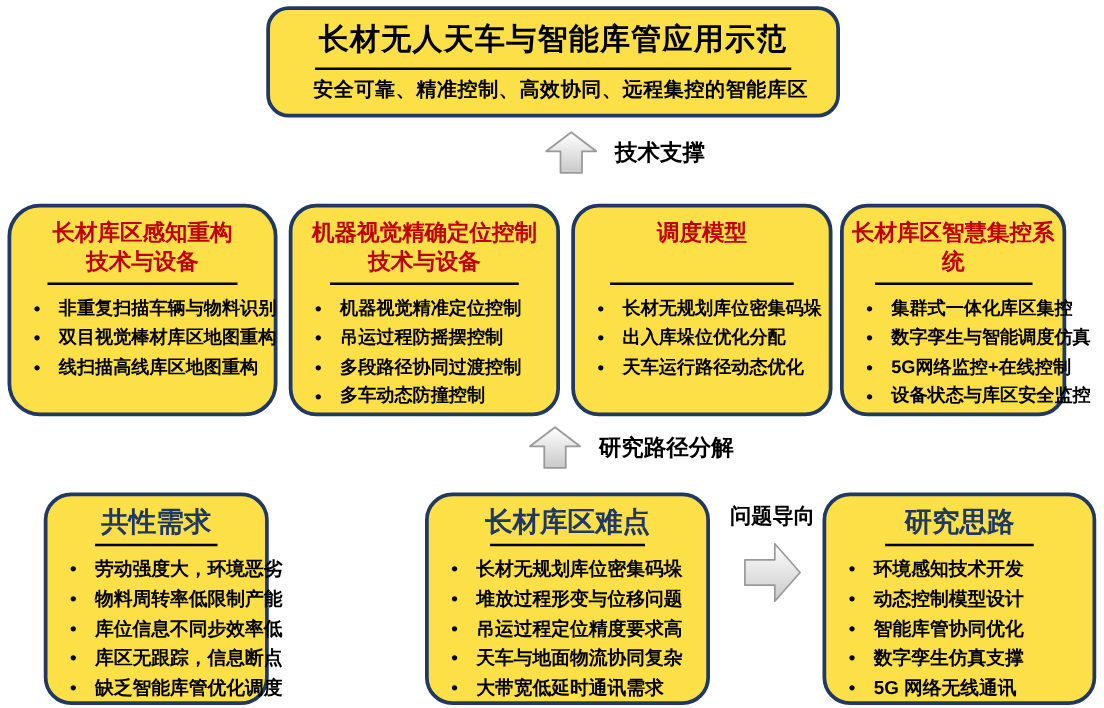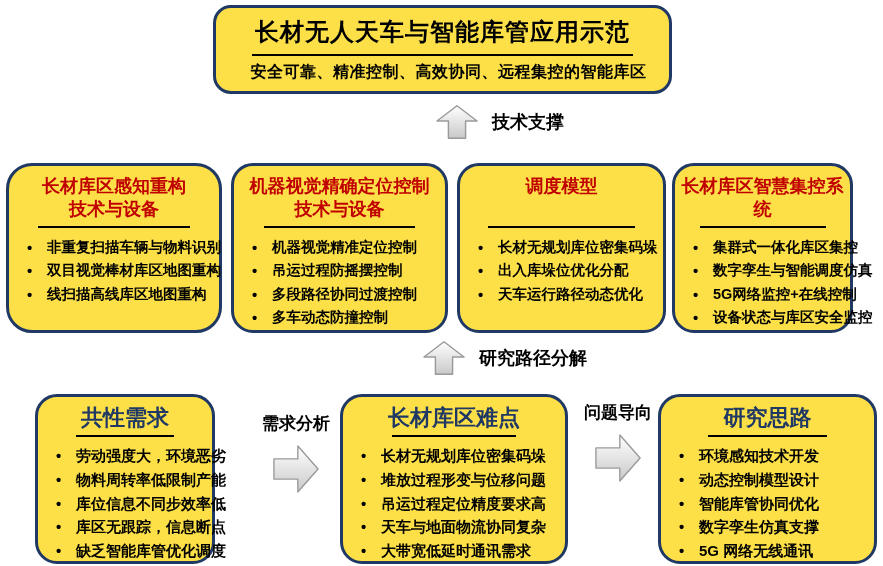--- a/index.html
+++ b/index.html
@@ -142,26 +142,20 @@
     <div class="bot-divider"></div>
     <ul class="items">
       <li>劳动强度大，环境恶劣</li>
       <li>物料周转率低限制产能</li>
       <li>库位信息不同步效率低</li>
       <li>库区无跟踪，信息断点</li>
       <li>缺乏智能库管优化调度</li>
     </ul>
   </div>
 
-  <div class="hflow hflow1">
-    <span class="flow-label">需求分析</span>
-    <svg width="46" height="52" viewBox="0 0 50 54">
-      <polygon points="1,16 27,16 27,2 49,27 27,52 27,38 1,38" fill="url(#arrowGrad)" stroke="#9a9a9a" stroke-width="1.5" stroke-linejoin="round"></polygon>
-    </svg>
-  </div>
 
   <div class="box bot" style="left:340px;width:228px;">
     <div class="bot-title">长材库区难点</div>
     <div class="bot-divider"></div>
     <ul class="items">
       <li>长材无规划库位密集码垛</li>
       <li>堆放过程形变与位移问题</li>
       <li>吊运过程定位精度要求高</li>
       <li>天车与地面物流协同复杂</li>
       <li>大带宽低延时通讯需求</li>

